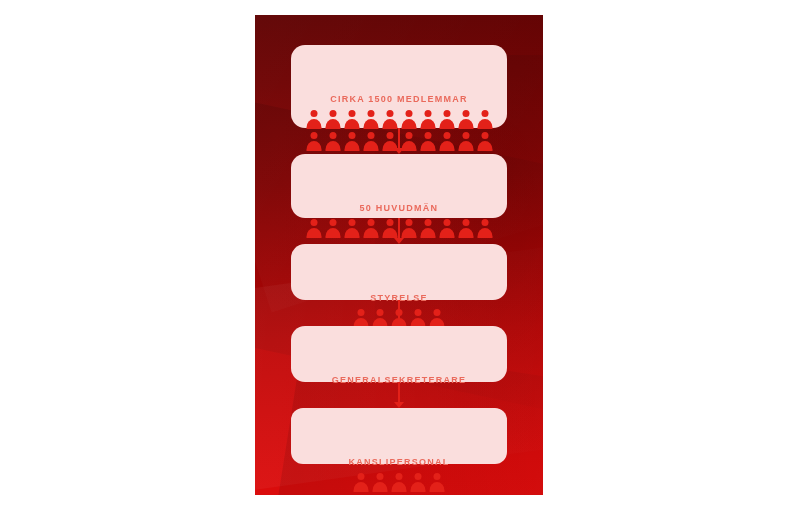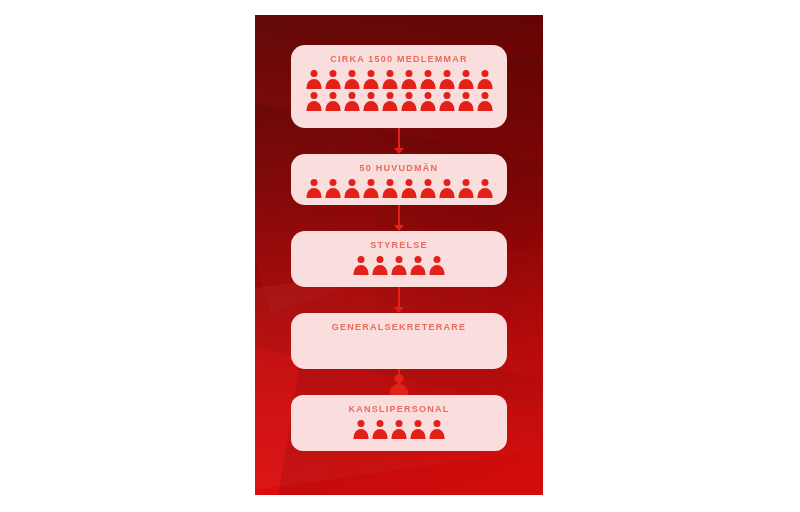--- a/index.html
+++ b/index.html
@@ -100,20 +100,21 @@
   .node-title {
     color: #ea6a5c;
     font-size: 9px;
     font-weight: bold;
     letter-spacing: 1.25px;
     text-transform: uppercase;
     text-align: right;
     white-space: nowrap;
     line-height: 12px;
     margin-bottom: 5px;
+    margin-top: 40px;
   }
 
   .icon-grid {
     display: flex;
     flex-direction: column;
     align-items: center;
     gap: 3px;
   }
   .icon-row {
     display: flex;
@@ -283,21 +284,21 @@
               </div>
           </div>
         </div>
       </div>
 
       <div class="arrow" style="height:26px;">
         <div class="shaft"></div>
         <div class="head"></div>
       </div>
 
-      <div class="node" style="width:216px;height:51px;">
+      <div class="node" style="width:216px;height:64px;">
         <div class="node-title">50 HUVUDMÄN</div>
         <div class="icon-grid">
           <div class="icon-row">
             <div class="person">
                 <div class="head"></div>
                 <div class="body"></div>
               </div>
             <div class="person">
                 <div class="head"></div>
                 <div class="body"></div>

